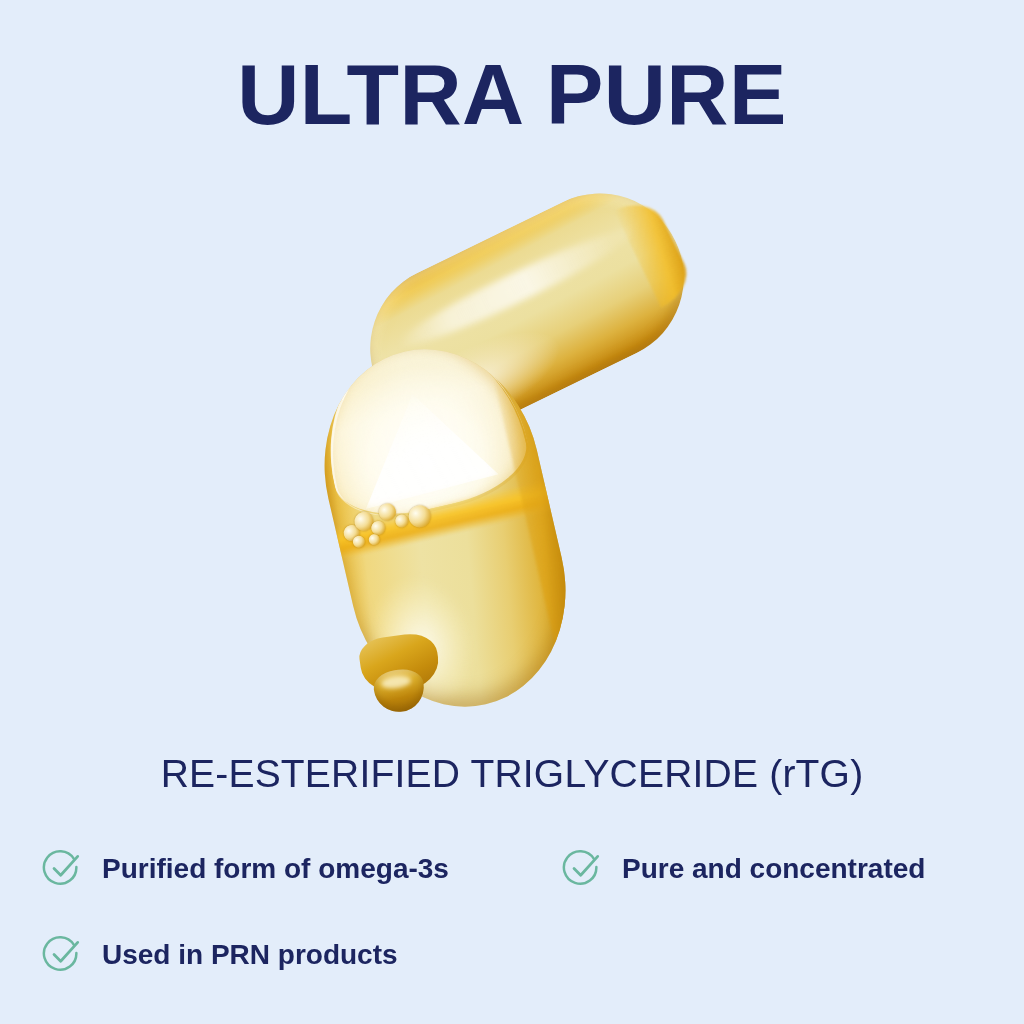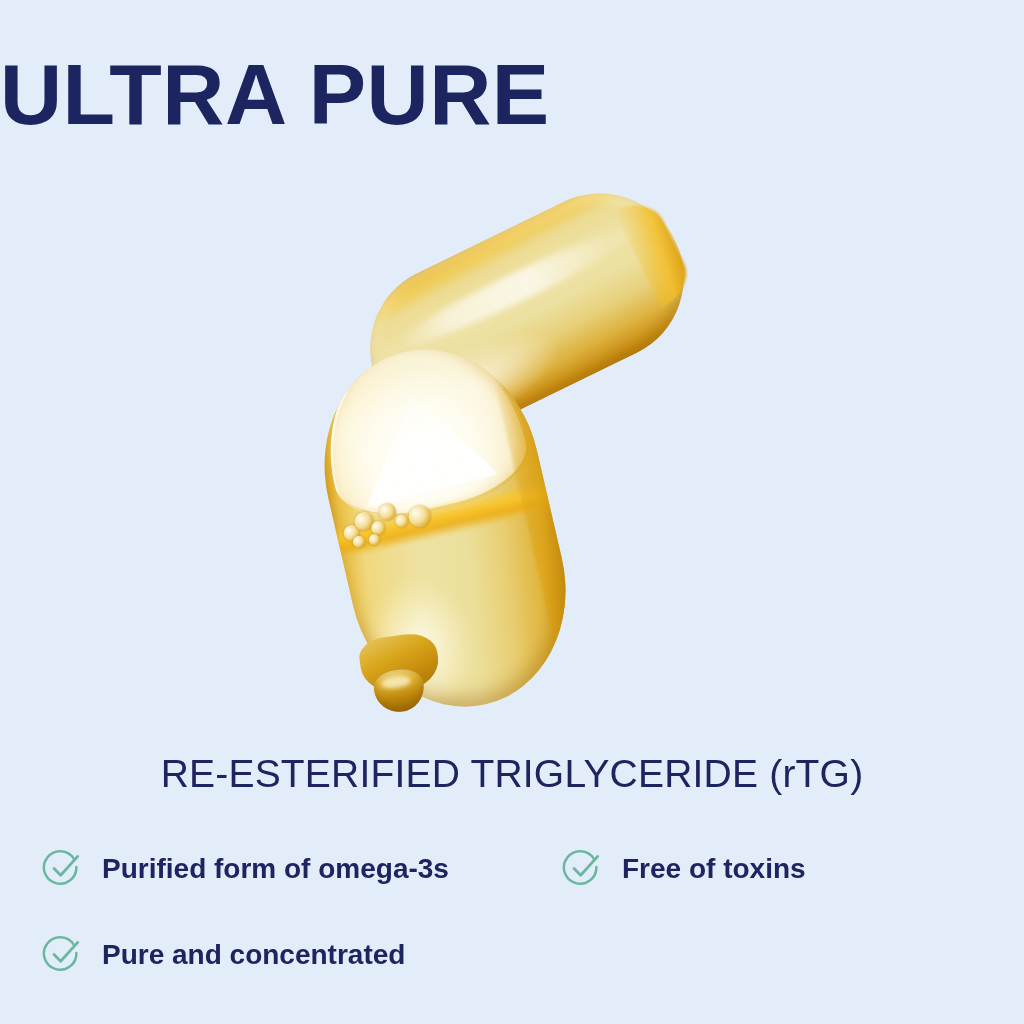--- a/index.html
+++ b/index.html
@@ -21,21 +21,21 @@
     background: #e3edfa;
     overflow: hidden;
   }
 
   
   .headline {
     position: absolute;
     left: 0;
     top: 52px;
     width: 1024px;
-    text-align: left;
+    text-align: center;
     color: #1c2560;
     font-weight: 700;
     font-size: 86px;
     line-height: 84px;
     letter-spacing: 0.5px;
   }
   .headline .hl-line {
     display: block;
     white-space: nowrap;
   }
@@ -354,32 +354,32 @@
   <div class="bullets">
 
     <div class="bullet">
       <svg class="check-icon" viewBox="0 0 44 44">
         <path d="M33.4 11.4A17 17 0 1 0 36 20" fill="none" stroke="#6ab79f" stroke-width="2.6" stroke-linecap="round"></path>
         <path d="M12.6 21.4 L19.6 28.6 L37.4 8.8" fill="none" stroke="#6ab79f" stroke-width="2.9" stroke-linecap="round" stroke-linejoin="round"></path>
       </svg>
       <span class="bullet-label">Purified form of omega-3s</span>
     </div>
 
-    <div class="bullet">
-      <svg class="check-icon" viewBox="0 0 44 44">
-        <path d="M33.4 11.4A17 17 0 1 0 36 20" fill="none" stroke="#6ab79f" stroke-width="2.6" stroke-linecap="round"></path>
-        <path d="M12.6 21.4 L19.6 28.6 L37.4 8.8" fill="none" stroke="#6ab79f" stroke-width="2.9" stroke-linecap="round" stroke-linejoin="round"></path>
-      </svg>
-      <span class="bullet-label">Free of toxins</span>
-    </div>
 
     <div class="bullet">
       <svg class="check-icon" viewBox="0 0 44 44">
         <path d="M33.4 11.4A17 17 0 1 0 36 20" fill="none" stroke="#6ab79f" stroke-width="2.6" stroke-linecap="round"></path>
         <path d="M12.6 21.4 L19.6 28.6 L37.4 8.8" fill="none" stroke="#6ab79f" stroke-width="2.9" stroke-linecap="round" stroke-linejoin="round"></path>
       </svg>
       <span class="bullet-label">Pure and concentrated</span>
     </div>
 
+    <div class="bullet">
+      <svg class="check-icon" viewBox="0 0 44 44">
+        <path d="M33.4 11.4A17 17 0 1 0 36 20" fill="none" stroke="#6ab79f" stroke-width="2.6" stroke-linecap="round"></path>
+        <path d="M12.6 21.4 L19.6 28.6 L37.4 8.8" fill="none" stroke="#6ab79f" stroke-width="2.9" stroke-linecap="round" stroke-linejoin="round"></path>
+      </svg>
+      <span class="bullet-label">Used in PRN products</span>
+    </div>
 
   </div>
 
 </div>
 
 </body></html>

